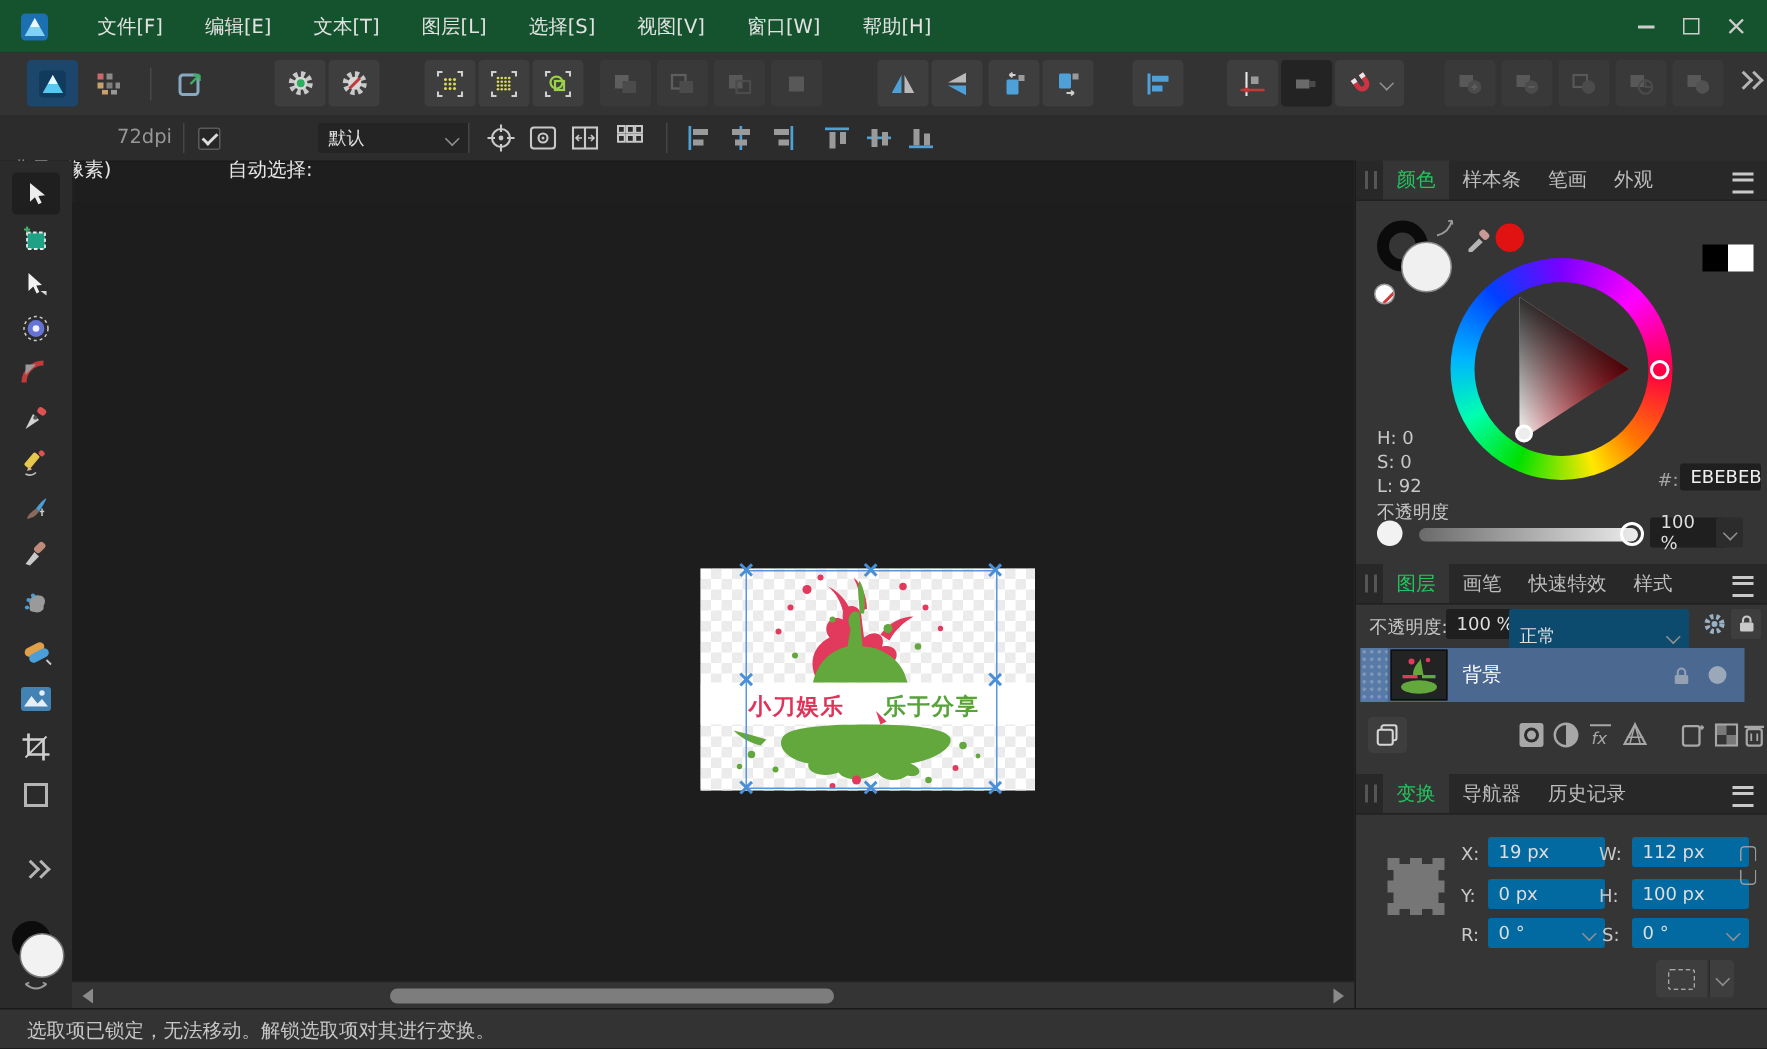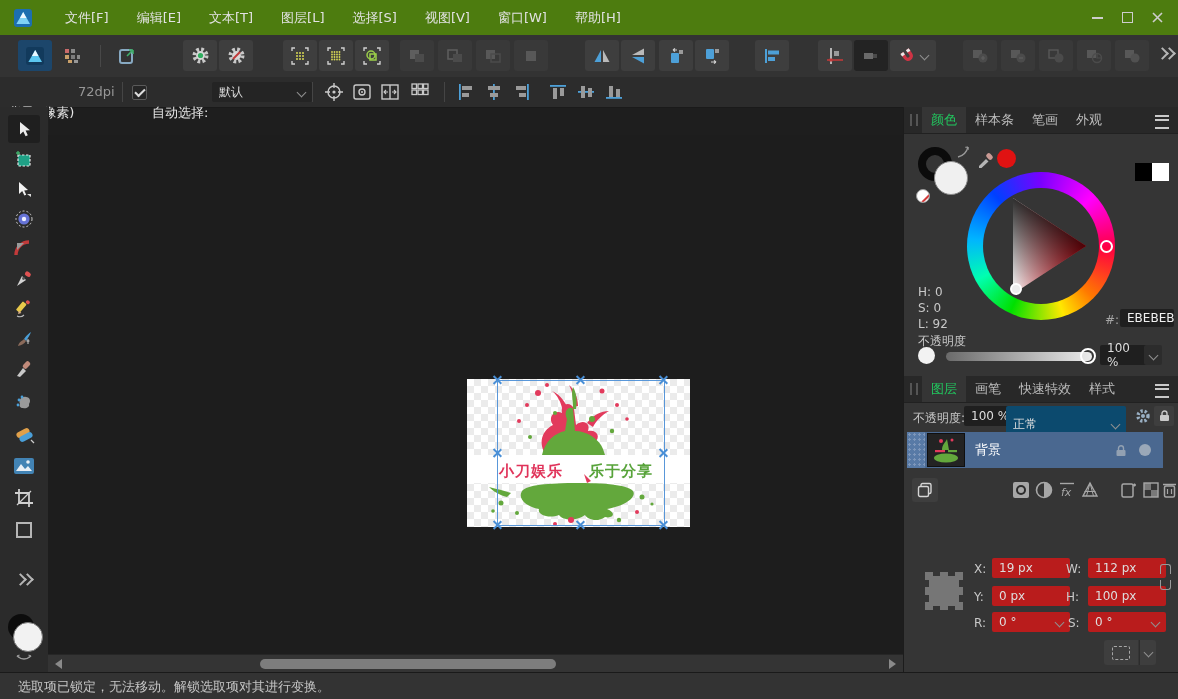--- a/index.html
+++ b/index.html
@@ -2,21 +2,21 @@
 <html><head>
 <meta charset="utf-8">
 <style>
   html,body{margin:0;padding:0;background:#101010;}
   #app{position:relative;width:1178px;height:699px;background:#1e1e1e;overflow:hidden;
        font-family:"DejaVu Sans","Liberation Sans",sans-serif;-webkit-font-smoothing:antialiased;}
   .abs{position:absolute;}
   .flex{display:flex;align-items:center;}
 
   
-  .titlebar{position:absolute;left:0;top:0;width:100%;height:35px;background:#4d7c0f;display:flex;align-items:center;}
+  .titlebar{position:absolute;left:0;top:0;width:100%;height:35px;background:#14532d;display:flex;align-items:center;}
   .menu-item{color:#e2e2e2;font-size:13px;padding:0 14px;cursor:default;white-space:nowrap;}
   .winbtn{width:30px;height:24px;display:flex;align-items:center;justify-content:center;}
 
   
   .toolbar{position:absolute;left:0;top:35px;width:100%;height:42px;background:#333333;border-bottom:1px solid #262626;}
   .tbtn{position:absolute;top:5px;width:34px;height:31px;background:#3e3e3e;border-radius:3px;
         display:flex;align-items:center;justify-content:center;}
   .tbtn.disabled{background:#393939;}
   .tbtn.disabled svg{opacity:.38;}
   .tsep{position:absolute;top:10px;width:1px;height:22px;background:#484848;}
@@ -66,21 +66,21 @@
   
   .panels{position:absolute;left:903px;top:107px;width:275px;height:565px;background:#353535;border-left:1px solid #1c1c1c;}
   .panel{position:absolute;left:0;width:275px;}
   .phead{position:absolute;left:0;top:0;width:100%;height:26px;background:#282828;border-bottom:1px solid #212121;display:flex;align-items:stretch;}
   .ptab{padding:0 9px;display:flex;align-items:center;font-size:13px;color:#bdbdbd;white-space:nowrap;}
   .ptab.active{background:#353535;color:#22c55e;}
   .grip{width:4px;height:12px;border-left:2px solid #555;border-right:2px solid #555;margin:7px 4px 0 6px;}
   .hamb{width:14px;height:10px;border-top:2px solid #c9c9c9;border-bottom:2px solid #c9c9c9;position:relative;margin:8px 10px 0 auto;}
   .hamb::after{content:"";position:absolute;left:0;top:2px;width:100%;height:2px;background:#c9c9c9;}
   .plabel{color:#c8c8c8;font-size:12px;white-space:nowrap;}
-  .ibox{background:#b91c1c;border-radius:2px;color:#dedede;font-size:12px;display:flex;align-items:center;padding:0 7px;}
+  .ibox{background:#0369a1;border-radius:2px;color:#dedede;font-size:12px;display:flex;align-items:center;padding:0 7px;}
 
   
   .wheel{position:absolute;left:63px;top:65px;width:148px;height:148px;border-radius:50%;
     background:conic-gradient(from 0deg,#7a00ff,#ff00ff 46deg,#ff0040 92deg,#ff7a00 135deg,#ffe800 162deg,#00e000 205deg,#00ffb0 242deg,#00b4ff 276deg,#0040ff 318deg,#7a00ff 360deg);}
   .wheel-hole{position:absolute;left:16px;top:16px;width:116px;height:116px;border-radius:50%;background:#353535;}
   .ring-sel{position:absolute;width:13px;height:13px;border:2.5px solid #fff;border-radius:50%;box-sizing:border-box;}
   .layer-row{position:absolute;left:3px;top:56px;width:256px;height:36px;background:#4a6890;display:flex;align-items:center;}
   .layer-strip{width:18px;height:36px;background:#587aa6;
      background-image:radial-gradient(circle,#7e97ba 1px,transparent 1.2px);background-size:5px 5px;flex:none;}
   .anchor-bump{position:absolute;width:8px;height:8px;background:#767676;}
@@ -756,20 +756,27 @@
         </svg>
       <svg class="abs" style="left:258px;top:105px;" width="15" height="18" viewBox="0 0 15 18">
           <rect x="2.5" y="5" width="10" height="11" rx="1.5" fill="none" stroke="#a7a7a7" stroke-width="1.5"></rect>
           <line x1="1" y1="3.5" x2="14" y2="3.5" stroke="#a7a7a7" stroke-width="1.5"></line>
           <line x1="5.5" y1="8" x2="5.5" y2="13" stroke="#a7a7a7" stroke-width="1.2"></line>
           <line x1="9.5" y1="8" x2="9.5" y2="13" stroke="#a7a7a7" stroke-width="1.2"></line>
         </svg>
     </div>
 
     <div class="panel" style="top:409px;height:156px;background:#353535;">
+      <div class="phead">
+        <div class="grip"></div>
+        <div class="ptab active">变换</div>
+        <div class="ptab">导航器</div>
+        <div class="ptab">历史记录</div>
+        <div class="hamb"></div>
+      </div>
       <div class="abs" style="left:21px;top:56px;width:38px;height:38px;">
         <div class="abs" style="left:4px;top:4px;width:30px;height:30px;background:#767676;"></div>
         <div class="anchor-bump" style="left:0;top:0;"></div>
           <div class="anchor-bump" style="left:15px;top:0;"></div>
           <div class="anchor-bump" style="right:0;top:0;"></div>
         <div class="anchor-bump" style="left:0;top:15px;"></div>
           <div class="anchor-bump" style="right:0;top:15px;"></div>
         <div class="anchor-bump" style="left:0;bottom:0;"></div>
           <div class="anchor-bump" style="left:15px;bottom:0;"></div>
           <div class="anchor-bump" style="right:0;bottom:0;"></div>

